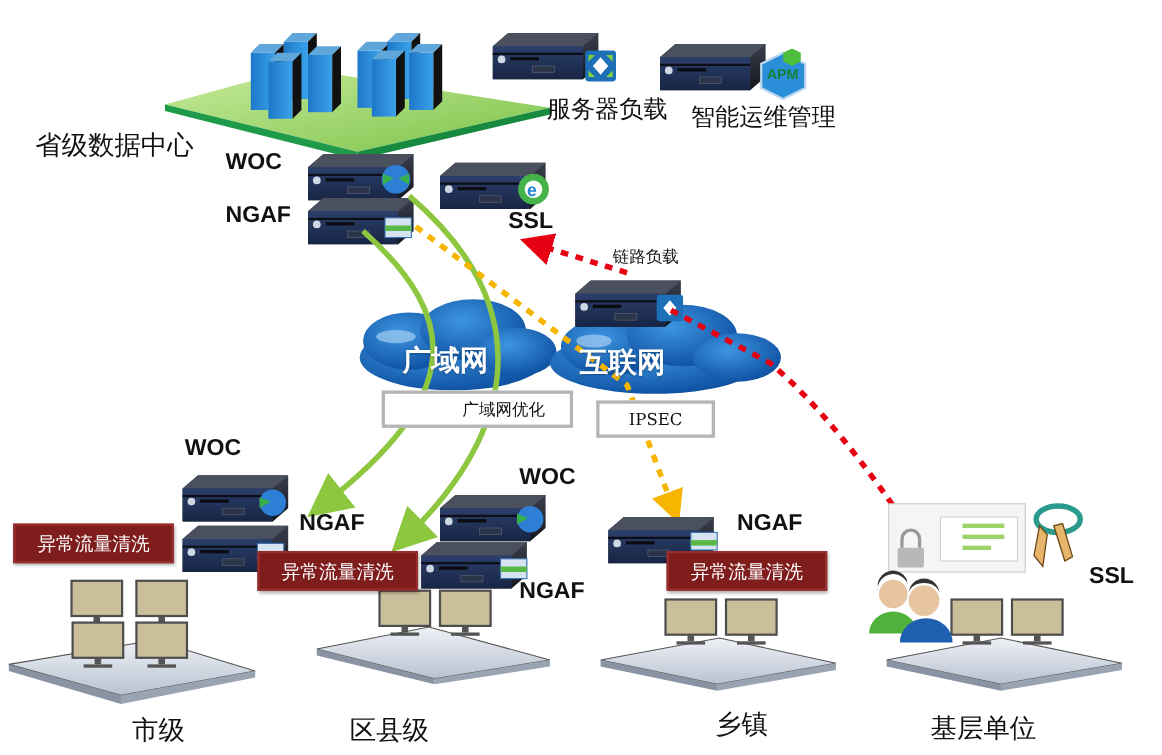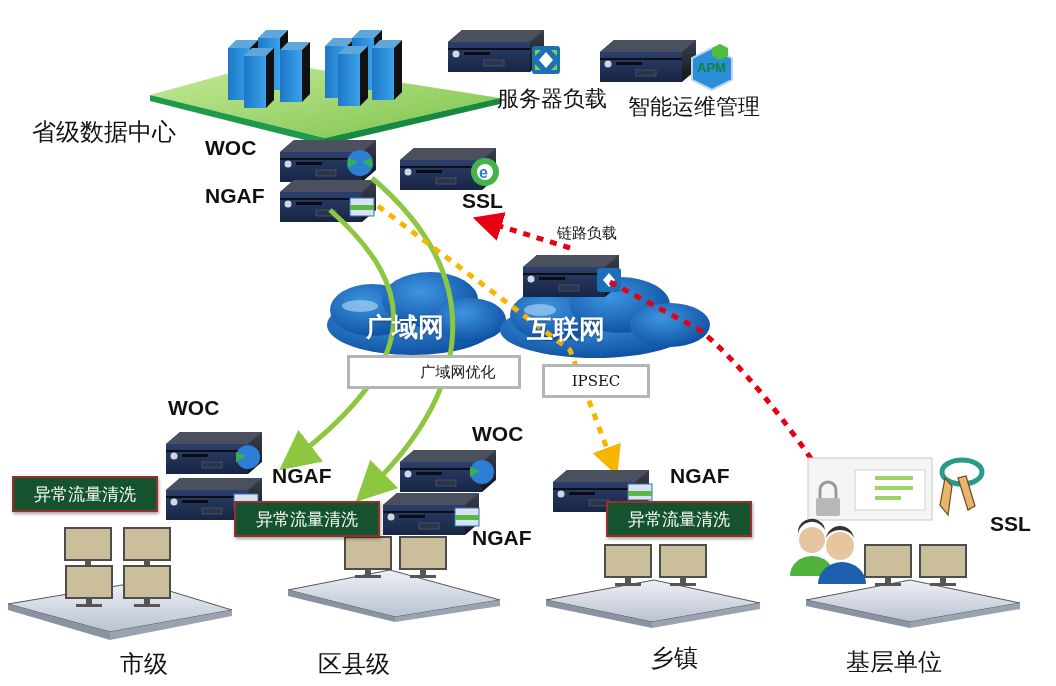--- a/index.html
+++ b/index.html
@@ -2,21 +2,21 @@
 <html><head>
 <meta charset="utf-8">
 <style>
   html,body{margin:0;padding:0;background:#ffffff;}
   body{width:1056px;height:686px;position:relative;overflow:hidden;font-family:"DejaVu Sans","Liberation Sans",sans-serif;}
   #scene{position:absolute;left:0;top:0;width:1056px;height:686px;}
   .lbl{position:absolute;color:#111;white-space:nowrap;}
   .cn{font-size:22px;font-family:"DejaVu Sans",sans-serif;}
   .cn-lg{font-size:24px;font-family:"DejaVu Sans",sans-serif;}
   .dev{font-family:"Liberation Sans",sans-serif;font-weight:bold;font-size:21px;color:#111;}
-  .red-box{position:absolute;background:#14532d;border:2px solid #9a2e2e;color:#fff;font-size:17px;
+  .red-box{position:absolute;background:#7f1d1d;border:2px solid #9a2e2e;color:#fff;font-size:17px;
            display:flex;align-items:center;justify-content:center;box-shadow:1px 2px 3px rgba(0,0,0,0.35);font-family:"DejaVu Sans",sans-serif;}
   .gray-box{position:absolute;background:#fff;border:3px solid #b5b5b5;color:#111;font-size:15px;
            display:flex;align-items:center;justify-content:center;font-family:"DejaVu Serif",serif;}
   .cloud-txt{position:absolute;color:#fff;font-size:26px;font-weight:bold;font-family:"DejaVu Sans",sans-serif;text-shadow:0 1px 2px rgba(0,0,0,0.3);text-align:center;}
 </style>
 </head>
 <body>
 
 <svg id="scene" viewBox="0 0 1056 686">
   <defs>

